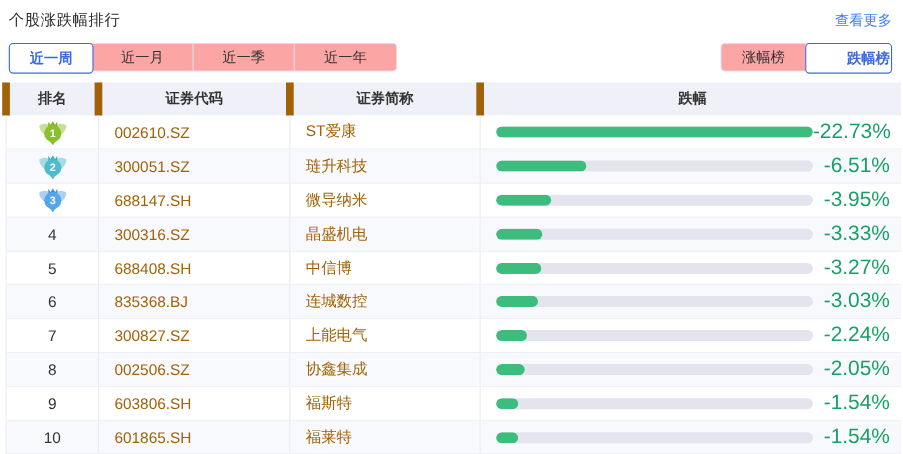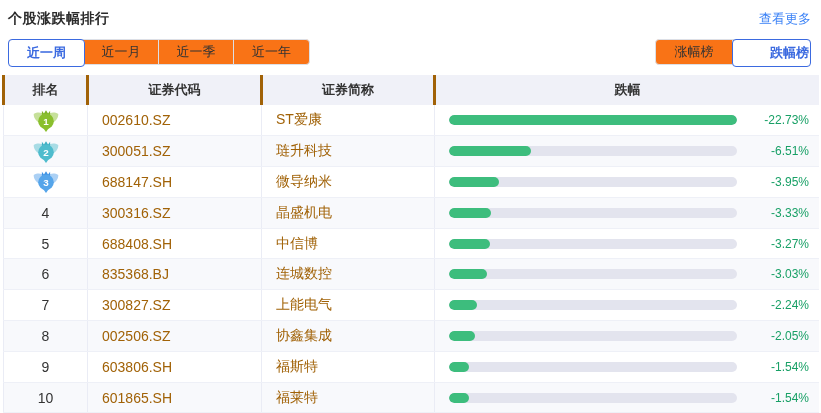--- a/index.html
+++ b/index.html
@@ -2,56 +2,56 @@
 <html><head>
 <meta charset="utf-8">
 <style>
   * { margin:0; padding:0; box-sizing:border-box; }
   html,body { width:821px; height:413px; }
   body { font-family:"Liberation Sans", sans-serif; background:#fff; overflow:hidden; }
   .page { width:821px; height:413px; background:#fff; position:relative; }
 
   
   .top { display:flex; justify-content:space-between; align-items:center; padding:10px 10px 0 8px; }
-  .title { font-size:14px; font-weight:700; color:#2b2b2b; letter-spacing:0.5px; }
+  .title { font-size:14px; font-weight:400; color:#2b2b2b; letter-spacing:0.5px; }
   .more { font-size:13px; color:#3b82f6; cursor:pointer; text-decoration:none; }
 
   
   .controls { display:flex; justify-content:space-between; align-items:center; margin:11px 10px 10px 8px; }
-  .seg-group { display:flex; border:1px solid #dcdfe6; border-radius:4px; height:26px; background:#f97316; }
-  .seg { width:75px; text-align:center; line-height:24px; font-size:13px; color:#333;
+  .seg-group { display:flex; border:1px solid #dcdfe6; border-radius:4px; height:26px; background:#fca5a5; }
+  .seg { width:92px; text-align:center; line-height:24px; font-size:13px; color:#333;
          border-right:1px solid #dcdfe6; cursor:pointer; user-select:none; }
   .seg:last-child { border-right:none; }
   .seg.active { position:relative; z-index:2; margin:-1px; width:77px; height:28px; line-height:26px;
                 border:1px solid #3b6ae0; border-radius:4px; background:#fff;
                 color:#3b6ae0; font-weight:700; }
   .seg-group.right .seg { width:77px; }
   .seg-group.right .seg.active { width:79px;padding-left:36px; }
 
   
   table { width:817px; margin:0 2px; border-collapse:collapse; table-layout:fixed; }
   th { height:30px; background:#f0f1f8; font-size:13px; font-weight:700; color:#333;
-       border-right:1px solid #e3e5f0; border-left:3px solid #a16207; }
+       border-right:1px solid #e3e5f0; border-left:7px solid #a16207; }
   th:last-child { border-right:none; }
   td { height:30.8px; font-size:14px; color:#333; border-bottom:1px solid #eef0f7;
        border-right:1px solid #eaecf5; border-left:1px solid #eaecf5; padding:0; }
   td:last-child { border-right:none; }
   tr.alt td { background:#f8f9fc; }
   .col-rank { width:84px; }
   .col-code { width:174px; }
   .col-name { width:173px; }
   td.rank-cell { text-align:center; }
   td.code-cell, td.name-cell { padding-left:14px; }
   .stock-link { color:#a16207; cursor:pointer; }
 
   
   .bar-cell-inner { display:flex; align-items:center; height:100%; }
   .bar-track { flex:0 0 288px; margin-left:14px; height:10px; border-radius:5px; background:#e3e4ee; overflow:hidden; }
   .bar-fill { height:10px; border-radius:5px; background:#3dbd7d; min-width:11px; }
-  .pct { flex:1; text-align:right; padding-right:10px; font-size:12px; color:#18a066; }
+  .pct { flex:1; text-align:right; padding-right:10px; font-size:19px; color:#18a066; }
 
   
   .badge { vertical-align:middle; }
   .badge .num { fill:#fff; font-size:12px; font-weight:700; font-family:"Liberation Sans",sans-serif; }
   .badge1 .wing { fill:#c6e09a; } .badge1 .crown { fill:#7fb227; } .badge1 .bodyp { fill:#8abf2e; }
   .badge2 .wing { fill:#a8dce5; } .badge2 .crown { fill:#3fb0c4; } .badge2 .bodyp { fill:#4fbccd; }
   .badge3 .wing { fill:#abd0f4; } .badge3 .crown { fill:#3f93e4; } .badge3 .bodyp { fill:#55a5ea; }
 </style>
 </head>
 <body>

